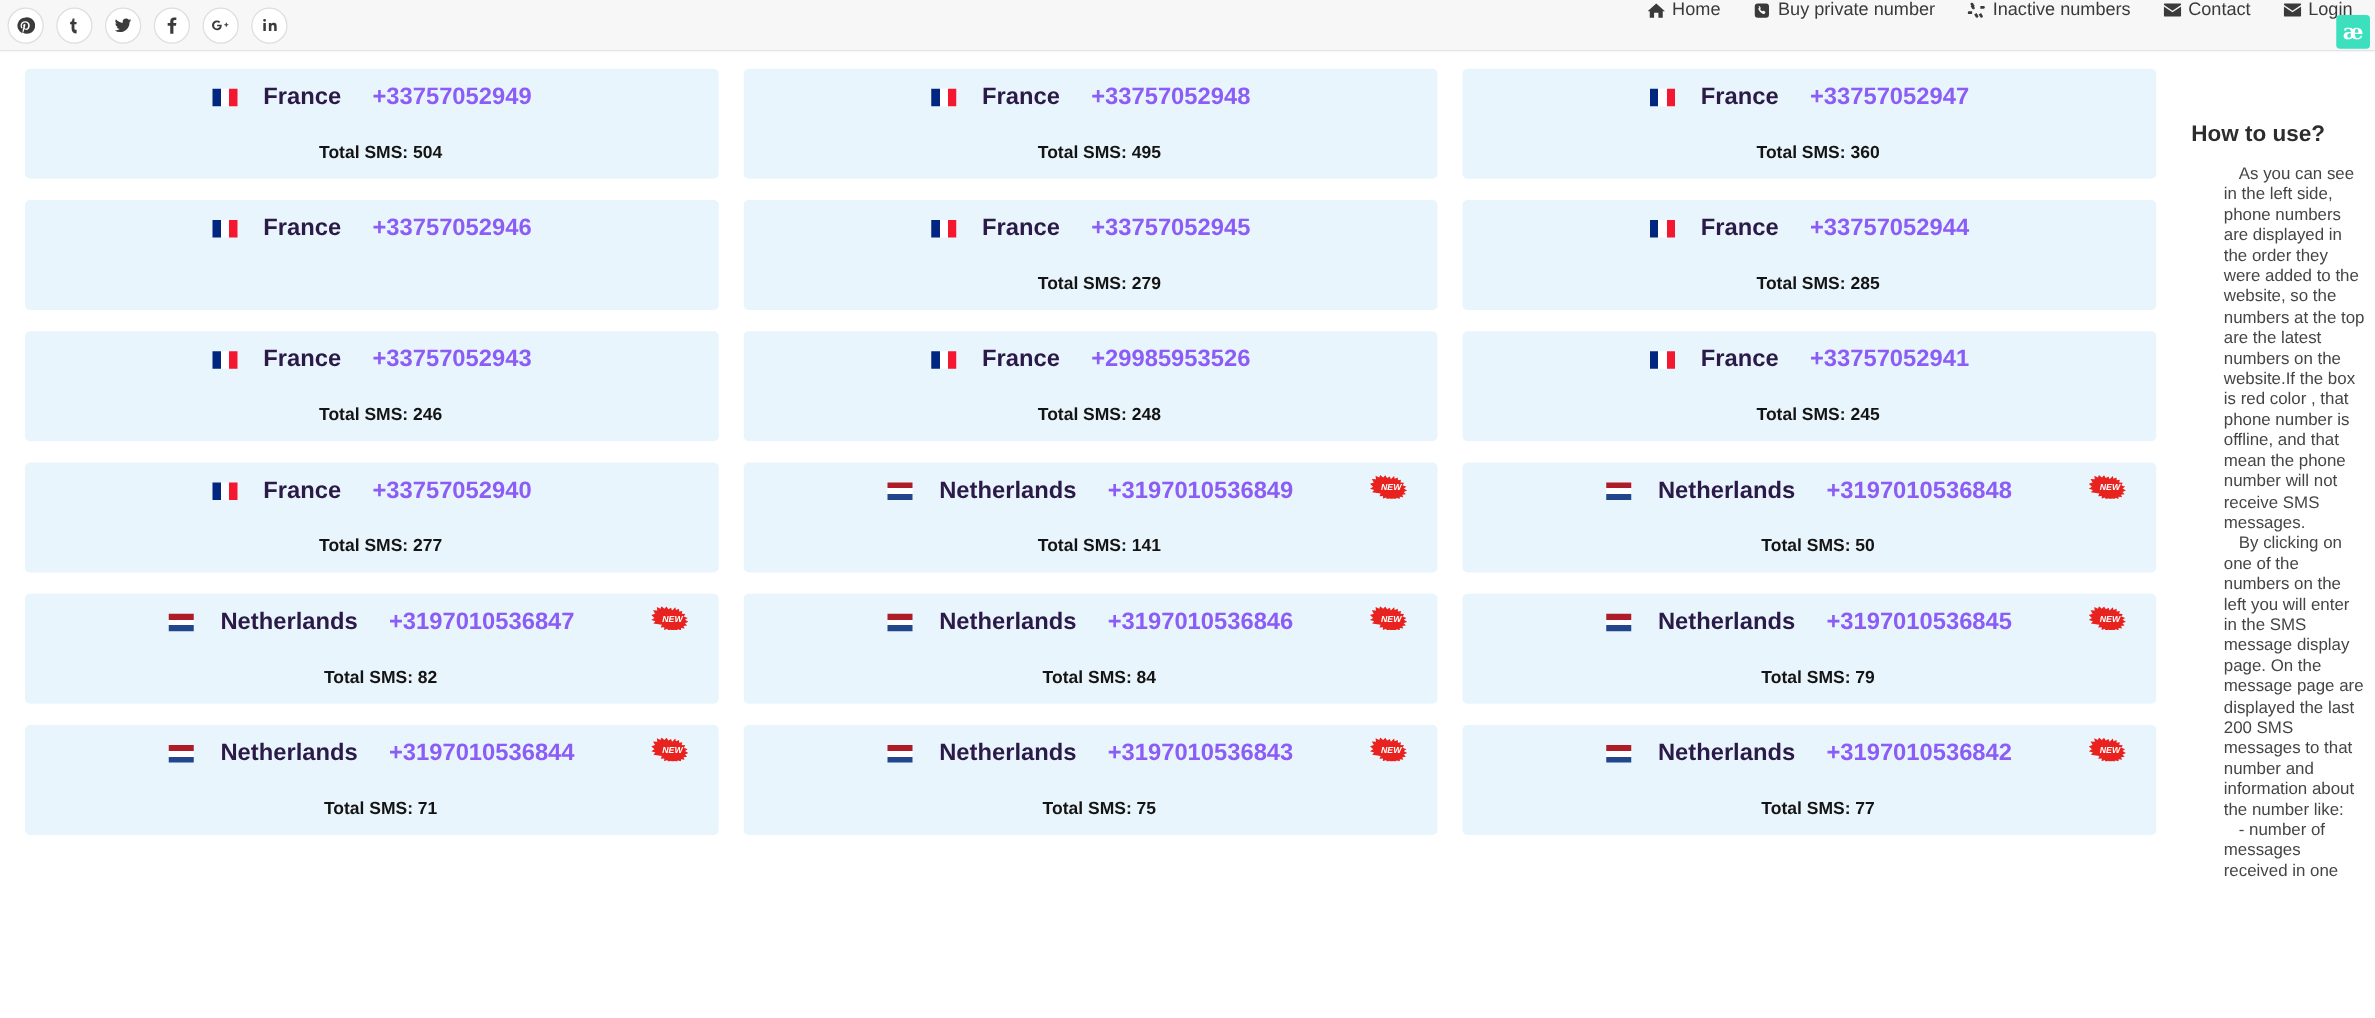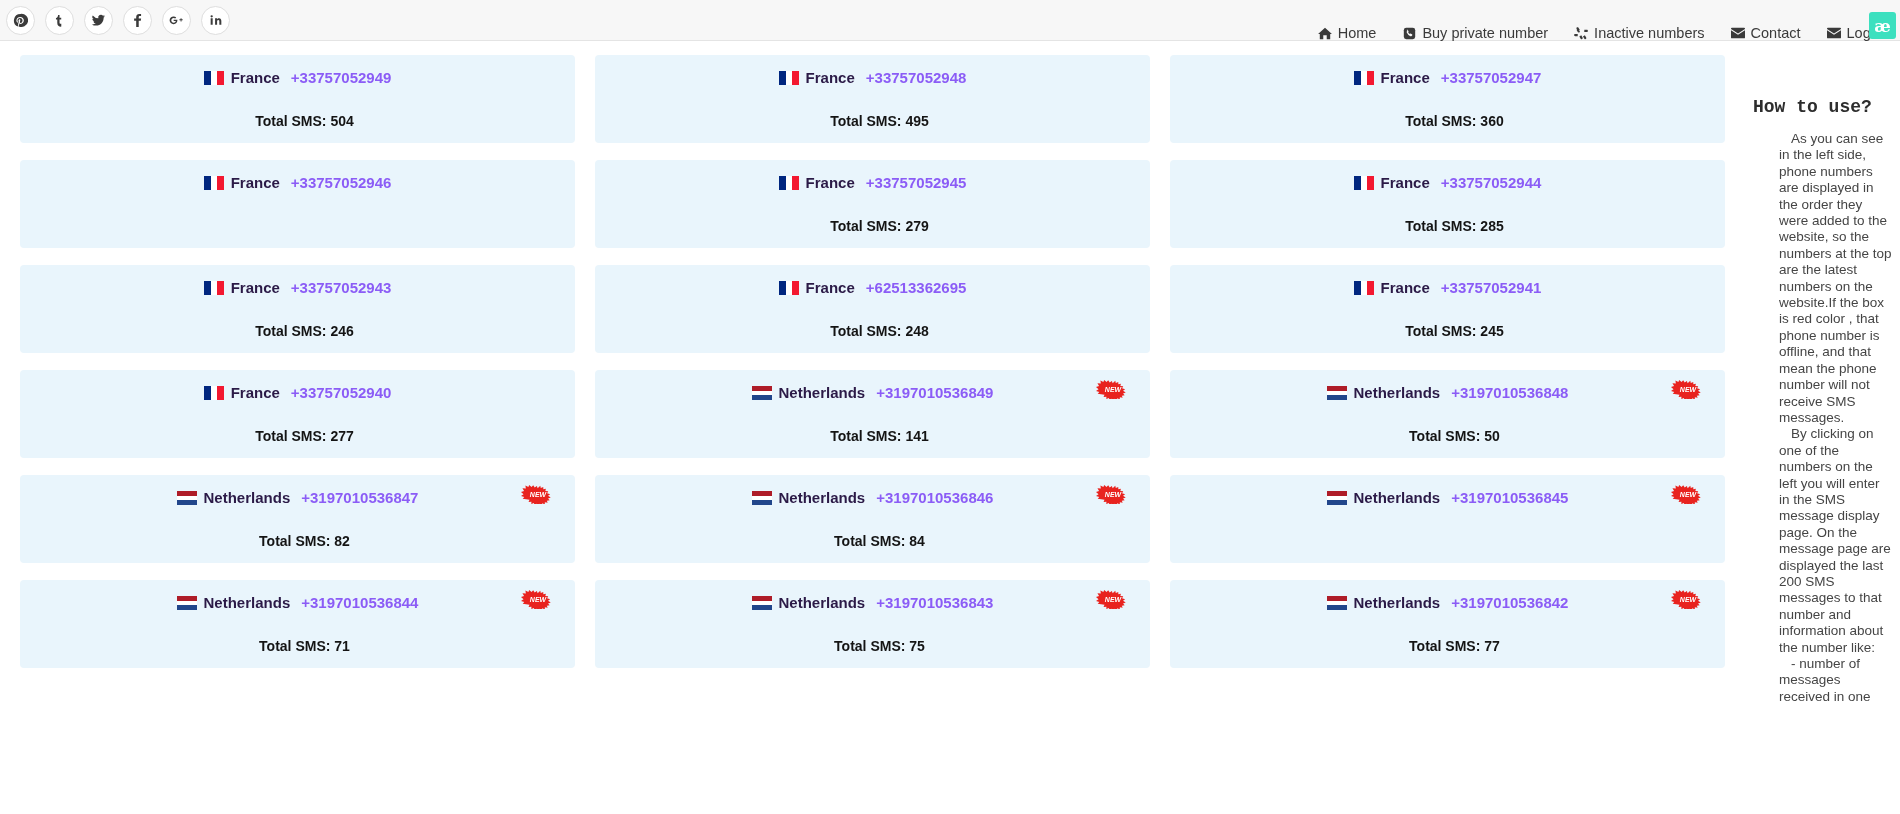--- a/index.html
+++ b/index.html
@@ -47,21 +47,21 @@
   .social-icon.facebook { font-family: "DejaVu Serif", serif; font-size: 17px; font-weight: bold; }
   .social-icon.gplus { font-family: "DejaVu Serif", serif; font-size: 14px; font-style: italic; }
   .social-icon.linkedin { font-size: 11px; font-weight: bold; font-family: "DejaVu Serif", serif; }
 
   .nav-group {
     position: absolute;
     right: 18px;
     top: 0;
     height: 41px;
     display: flex;
-    align-items: flex-end;
+    align-items: flex-start;
     gap: 26px;
   }
   .nav-item {
     display: flex;
     align-items: center;
     gap: 6px;
     font-size: 14.5px;
     color: #3a3a3a;
     cursor: pointer;
     white-space: nowrap;
@@ -112,22 +112,22 @@
     border-radius: 4px;
     height: 88px;
     padding-top: 14px;
     text-align: center;
     cursor: pointer;
   }
   .card-line1 {
     display: flex;
     align-items: center;
     justify-content: center;
-    gap: 7px;
-    font-size: 15px;
+    gap: 21px;
+    font-size: 19px;
     line-height: 18px;
     height: 18px;
   }
   .flag {
     width: 20px;
     height: 14px;
     display: inline-block;
     flex: none;
     border: 0;
   }
@@ -166,21 +166,20 @@
   .sidebar {
     width: 155px;
     padding: 56px 8px 0 8px;
   }
   .sidebar h3 {
     font-size: 18px;
     color: #2d2d2d;
     font-weight: bold;
     margin-bottom: 13px;
     line-height: 21px;
-    font-family: Liberation Mono, monospace;
   }
   .sidebar p {
     font-size: 13.5px;
     line-height: 16.4px;
     color: #454545;
     text-indent: 12px;
     margin-bottom: 0;
     margin-left: 26px;
   }
 </style>
@@ -340,21 +339,21 @@
               <span class="phone">+33757052943</span>
             </div>
             <div class="card-line2">Total SMS: 246</div>
           </div>
         </div>
         <div class="cell">
           <div class="card">
             <div class="card-line1">
               <span class="flag flag-fr"></span>
               <span class="country">France</span>
-              <span class="phone">+62513362695</span>
+              <span class="phone">+29985953526</span>
             </div>
             <div class="card-line2">Total SMS: 248</div>
           </div>
         </div>
         <div class="cell">
           <div class="card">
             <div class="card-line1">
               <span class="flag flag-fr"></span>
               <span class="country">France</span>
               <span class="phone">+33757052941</span>
@@ -436,20 +435,21 @@
             </div>
           </div>
         </div>
         <div class="cell">
           <div class="card">
             <div class="card-line1">
               <span class="flag flag-nl"></span>
               <span class="country">Netherlands</span>
               <span class="phone">+3197010536845</span>
             </div>
+            <div class="card-line2">Total SMS: 79</div>
             <div class="new-badge">
               <svg viewBox="0 0 40 22">
                 <path fill="#e8231f" d="M3 11 0 8.2l3.6-1.2L1.7 3.8l4 .3L5.2.6l3.5 1.8L9.6 0l2.8 2.3 2-2.1 1.7 2.6 2.6-1.5.9 2.6L22.7.9l.6 2.7 2.9-1.3.1 2.7 3-.6-.6 2.6 3.4.3-1.4 2.3 3.6 1.4-2.5 1.7 3.2 2-3.2 1.2 2 2.2-3.4.4 1 2.4-3.3-.5-.1 2.5-2.9-1.4-.9 2.6-2.2-2-1.8 2.3-1.7-2.4-2.5 1.9-.8-2.7-3.1 1.2.2-2.7-3.4.3 1.1-2.5L2 16.2l1.9-2L0 13l3-2z"></path>
                 <text x="20" y="14.6" text-anchor="middle" font-family="Liberation Sans, sans-serif" font-size="8.2" font-weight="bold" font-style="italic" fill="#ffffff">NEW</text>
               </svg>
             </div>
           </div>
         </div>
         <div class="cell">
           <div class="card">

